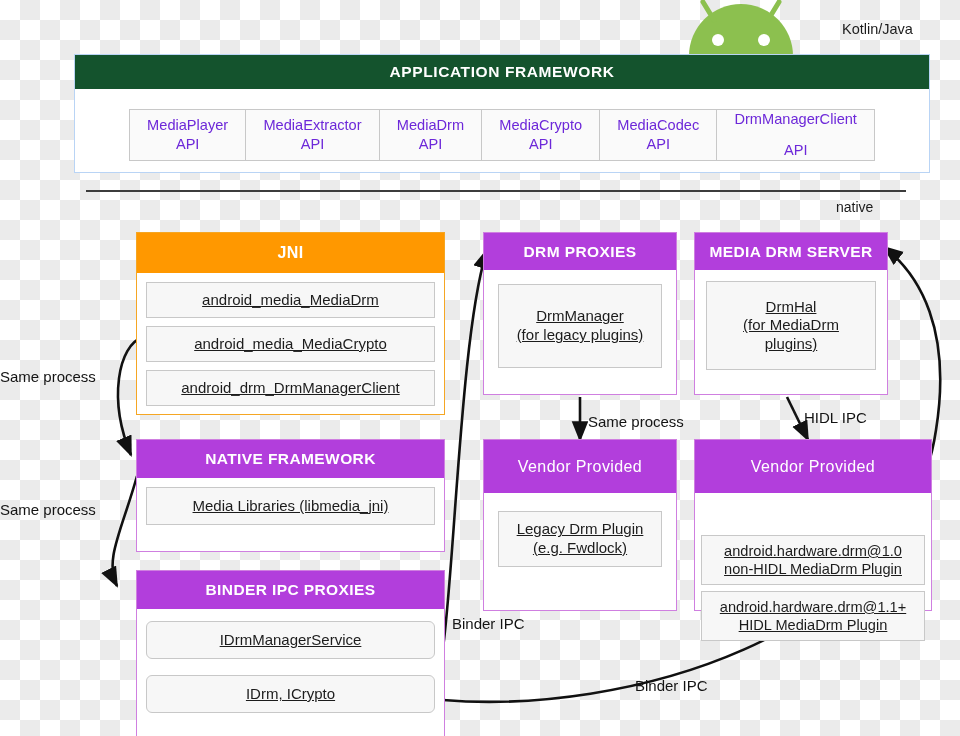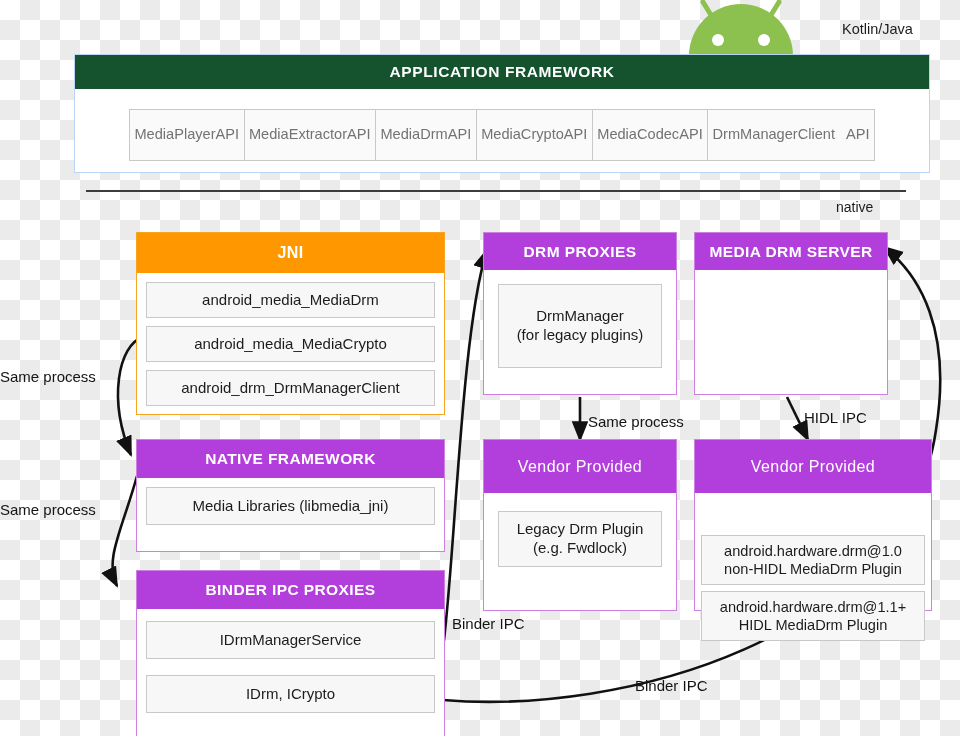--- a/index.html
+++ b/index.html
@@ -60,20 +60,21 @@
     background: #f7f7f7;
     border: 1px solid #c8c8c8;
     color: #1c1c1c;
     font-size: 15px;
     line-height: 1.24;
     display: flex;
     align-items: center;
     justify-content: center;
     text-align: center;
     padding: 6px 6px;
+    text-decoration: underline;
   }
 
   
   #app-framework {
     left: 74px; top: 54px; width: 856px; height: 119px;
     border: 1px solid #b9d4f5;
     background: #ffffff;
   }
   #app-framework .panel-hdr {
     height: 34px;
@@ -86,26 +87,26 @@
     display: flex;
     margin: 20px 54px 0 54px;
     border: 1px solid #c8c8c8;
     background: #fafafa;
     height: 50px;
   }
   #api-row .api-cell {
     flex: 1 1 auto;
     border-right: 1px solid #c8c8c8;
     display: flex;
-    flex-direction: row;
+    flex-direction: column;
     align-items: center;
     justify-content: center;
     font-size: 14.6px;
     line-height: 1.32;
-    color: #737373;
+    color: #6d28d9;
     text-align: center;
     padding: 0 4px;
     white-space: nowrap;
   }
   #api-row .api-cell:last-child { border-right: none; gap: 11px; }
 
   
   #native-separator {
     left: 86px; top: 190px; width: 820px; height: 0;
     border-top: 2px solid #3c3c3c;
@@ -126,21 +127,21 @@
   #jni-panel .panel-hdr { height: 40px; background: #ff9800; font-weight: bold; font-size: 16px; }
   #jni-panel .item { height: 36px; }
 
   #native-fw-panel { left: 136px; top: 439px; width: 309px; height: 113px; border: 1px solid #cf7fe0; }
   #native-fw-panel .panel-hdr { height: 38px; background: #b23edc; font-weight: bold; }
   #native-fw-panel .item { height: 38px; }
 
   #binder-panel { left: 136px; top: 570px; width: 309px; height: 166px; border: 1px solid #cf7fe0; border-bottom: none; }
   #binder-panel .panel-hdr { height: 38px; background: #b23edc; font-weight: bold; }
   #binder-panel .panel-body { gap: 16px; padding-top: 12px; }
-  #binder-panel .item { height: 38px; }
+  #binder-panel .item { height: 38px; border-radius: 6px; }
 
   
   #drm-server-panel { left: 483px; top: 232px; width: 194px; height: 163px; border: 1px solid #cf7fe0; }
   #drm-server-panel .panel-hdr { height: 37px; background: #b23edc; font-weight: bold; }
   #drm-server-panel .panel-body { padding: 14px 14px 14px 14px; }
   #drm-server-panel .item { height: 84px; }
 
   #vendor1-panel { left: 483px; top: 439px; width: 194px; height: 172px; border: 1px solid #cf7fe0; }
   #vendor1-panel .panel-hdr { height: 53px; background: #b23edc; font-size: 16px; }
   #vendor1-panel .panel-body { padding: 18px 14px 14px 14px; }
@@ -274,20 +275,23 @@
 
   <div class="abs panel" id="drm-server-panel">
     <div class="panel-hdr">DRM PROXIES</div>
     <div class="panel-body">
       <div class="item multiline">DrmManager<br>(for legacy plugins)</div>
     </div>
   </div>
 
   <div class="abs panel" id="media-drm-panel">
     <div class="panel-hdr">MEDIA DRM SERVER</div>
+    <div class="panel-body">
+      <div class="item multiline">DrmHal<br>(for MediaDrm<br>plugins)</div>
+    </div>
   </div>
 
   <div class="abs panel" id="vendor1-panel">
     <div class="panel-hdr">Vendor Provided</div>
     <div class="panel-body">
       <div class="item multiline">Legacy Drm Plugin<br>(e.g. Fwdlock)</div>
     </div>
   </div>
 
   <div class="abs panel" id="vendor2-panel">

